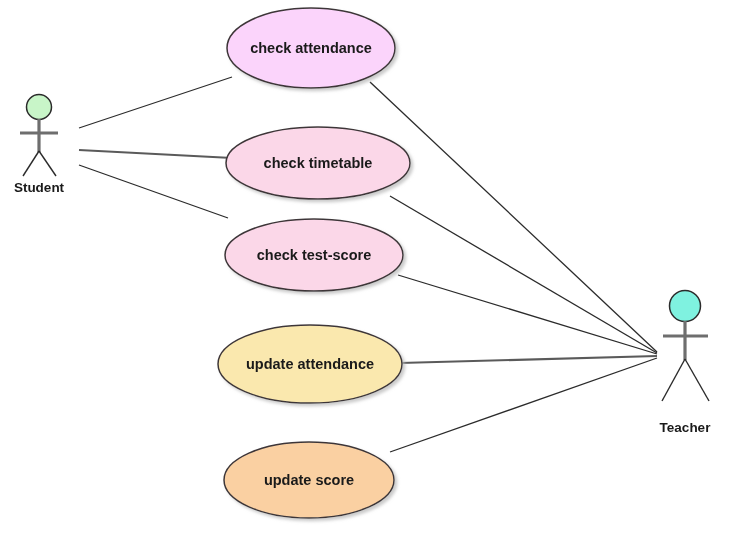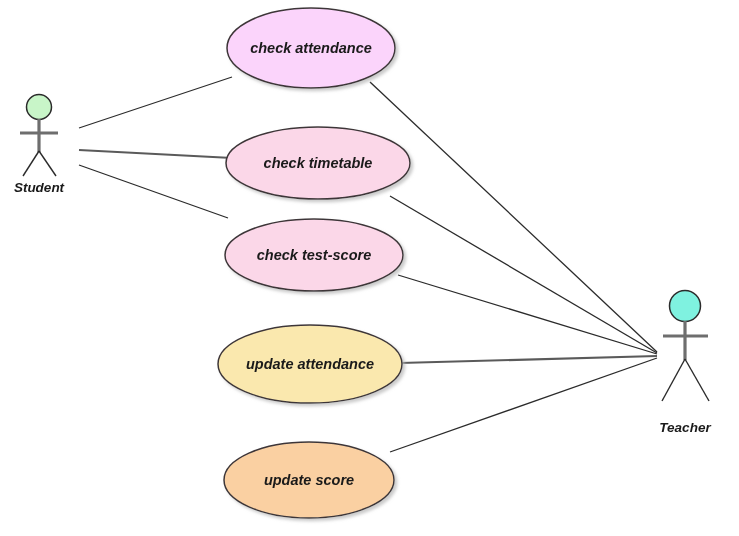--- a/index.html
+++ b/index.html
@@ -9,21 +9,20 @@
   }
   body {
     font-family: "Liberation Sans", sans-serif;
   }
   #diagram-canvas {
     position: relative;
     width: 739px;
     height: 536px;
     background: #ffffff;
     overflow: hidden;
-    font-style: italic;
   }
   #diagram-svg {
     position: absolute;
     left: 0;
     top: 0;
     width: 739px;
     height: 536px;
   }
   .usecase-label {
     font-family: "Liberation Sans", sans-serif;

